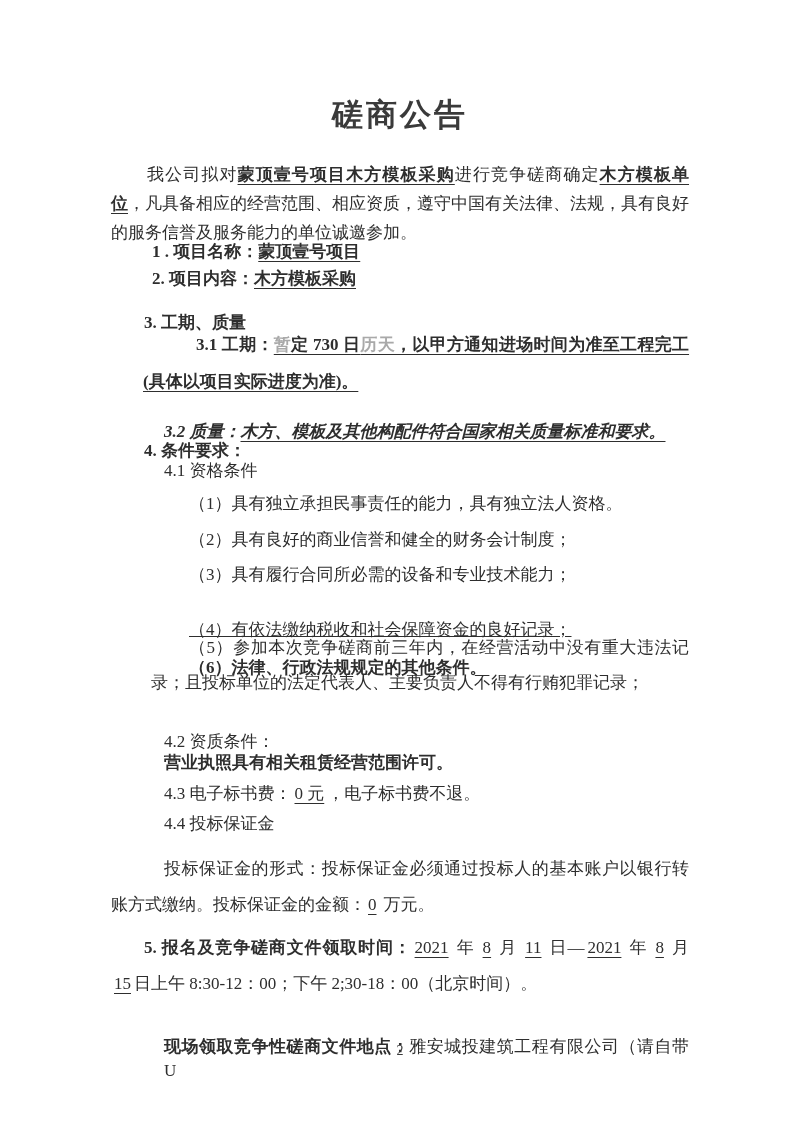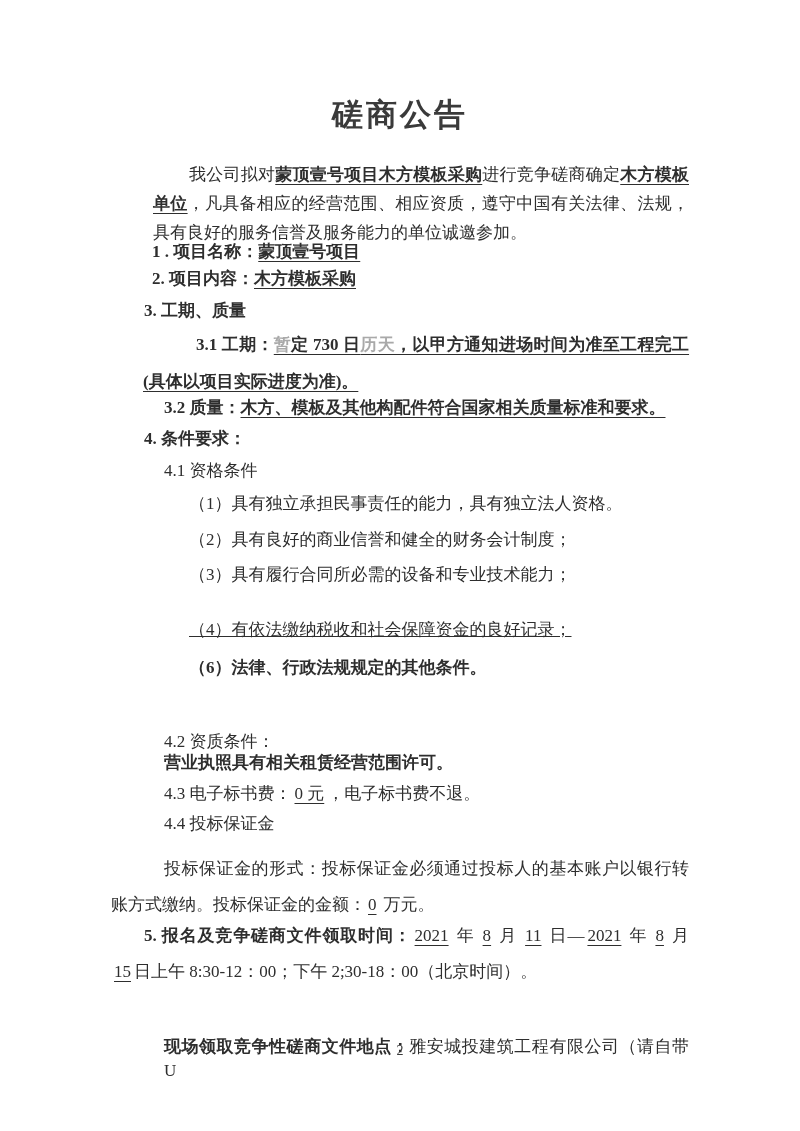--- a/index.html
+++ b/index.html
@@ -25,22 +25,22 @@
   .body-text {
     font-size: 17px;
     line-height: 29px;
     text-align: justify;
     margin: 0;
   }
   .lh24 { line-height: 24px; }
   .lh35 { line-height: 35px; }
   .lh36 { line-height: 36px; }
   .lh37 { line-height: 37px; }
-  .ind2 { text-indent: 36px; margin-left: 42px; }     
-  .ind-num { text-indent: 33px; }  
+  .ind2 { text-indent: 36px; }     
+  .ind-num { text-indent: 33px; margin-top: 12px; }  
   .ind-sub { text-indent: 53px; }  
   .ind-clause { text-indent: 38px; margin-left: 40px; } 
   .b { font-weight: 700; }
   .ul { text-decoration: underline; text-underline-offset: 4px; text-decoration-thickness: 1px; }
   .faded { color: #a9a9a9; }
   .blank { padding: 0 3px; }
   .amount-blank { padding: 0 7px 0 2px; }
   .page-number {
     top: 1043px;
     text-align: center;
@@ -58,30 +58,31 @@
   <p class="abs body-text ind2" style="top:160px;"><span>我公司拟对</span><span class="b ul">蒙顶壹号项目木方模板采购</span><span>进行竞争磋商确定</span><span class="b ul">木方模板单位</span><span>，凡具备相应的经营范围、相应资质，遵守中国有关法律、法规，具有良好的服务信誉及服务能力的单位诚邀参加。</span></p>
 
   <p class="abs body-text lh24" style="top:240px; padding-left:41px;"><span class="b">1 . 项目名称：</span><span class="b ul">蒙顶壹号项目</span></p>
 
   <p class="abs body-text lh24" style="top:267px; padding-left:41px;"><span class="b">2.  项目内容：</span><span class="b ul">木方模板采购</span></p>
 
   <p class="abs body-text lh24 ind-num b" style="top:299px;">3. 工期、质量</p>
 
   <p class="abs body-text lh37 ind-sub" style="top:326px;margin-left:32px;"><span class="b">3.1 工期：</span><span class="b ul"><span class="faded">暂</span><span>定 730 日</span><span class="faded">历天</span><span>，以甲方通知进场时间为准至工程完工(具体以项目实际进度为准)。</span></span></p>
 
-  <p class="abs body-text lh24 ind-sub" style="top:396px;"><span class="b">3.2 质量：</span><span class="b ul">木方、模板及其他构配件符合国家相关质量标准和要求。</span></p>
+  <p class="abs body-text lh24 ind-sub" style="top:420px;font-style:italic;"><span class="b">3.2 质量：</span><span class="b ul">木方、模板及其他构配件符合国家相关质量标准和要求。</span></p>
 
   <p class="abs body-text lh24 ind-num b" style="top:427px;">4. 条件要求：</p>
 
   <p class="abs body-text lh24 ind-sub" style="top:459px;">4.1 资格条件</p>
 
   <p class="abs body-text lh24 ind-clause" style="top:492px;">（1）具有独立承担民事责任的能力，具有独立法人资格。</p>
   <p class="abs body-text lh24 ind-clause" style="top:528px;">（2）具有良好的商业信誉和健全的财务会计制度；</p>
   <p class="abs body-text lh24 ind-clause" style="top:563px;">（3）具有履行合同所必需的设备和专业技术能力；</p>
   <p class="abs body-text lh24 ind-clause" style="top:618px;text-decoration:underline;">（4）有依法缴纳税收和社会保障资金的良好记录；</p>
+  <p class="abs body-text lh35 ind-clause" style="top:630px;">（5）参加本次竞争磋商前三年内，在经营活动中没有重大违法记录；且投标单位的法定代表人、主要负责人不得有行贿犯罪记录；</p>
   <p class="abs body-text lh24 ind-clause" style="top:656px;font-weight:bold;">（6）法律、行政法规规定的其他条件。</p>
 
   <p class="abs body-text lh24 ind-sub" style="top:730px;">4.2 资质条件：</p>
 
   <p class="abs body-text lh24 b" style="top:751px; padding-left:53px;">营业执照具有相关租赁经营范围许可。</p>
 
   <p class="abs body-text lh24 ind-sub" style="top:782px;"><span>4.3 电子标书费：</span><span class="ul blank">0 元</span><span>，电子标书费不退。</span></p>
 
   <p class="abs body-text lh24 ind-sub" style="top:812px;">4.4 投标保证金</p>
 

